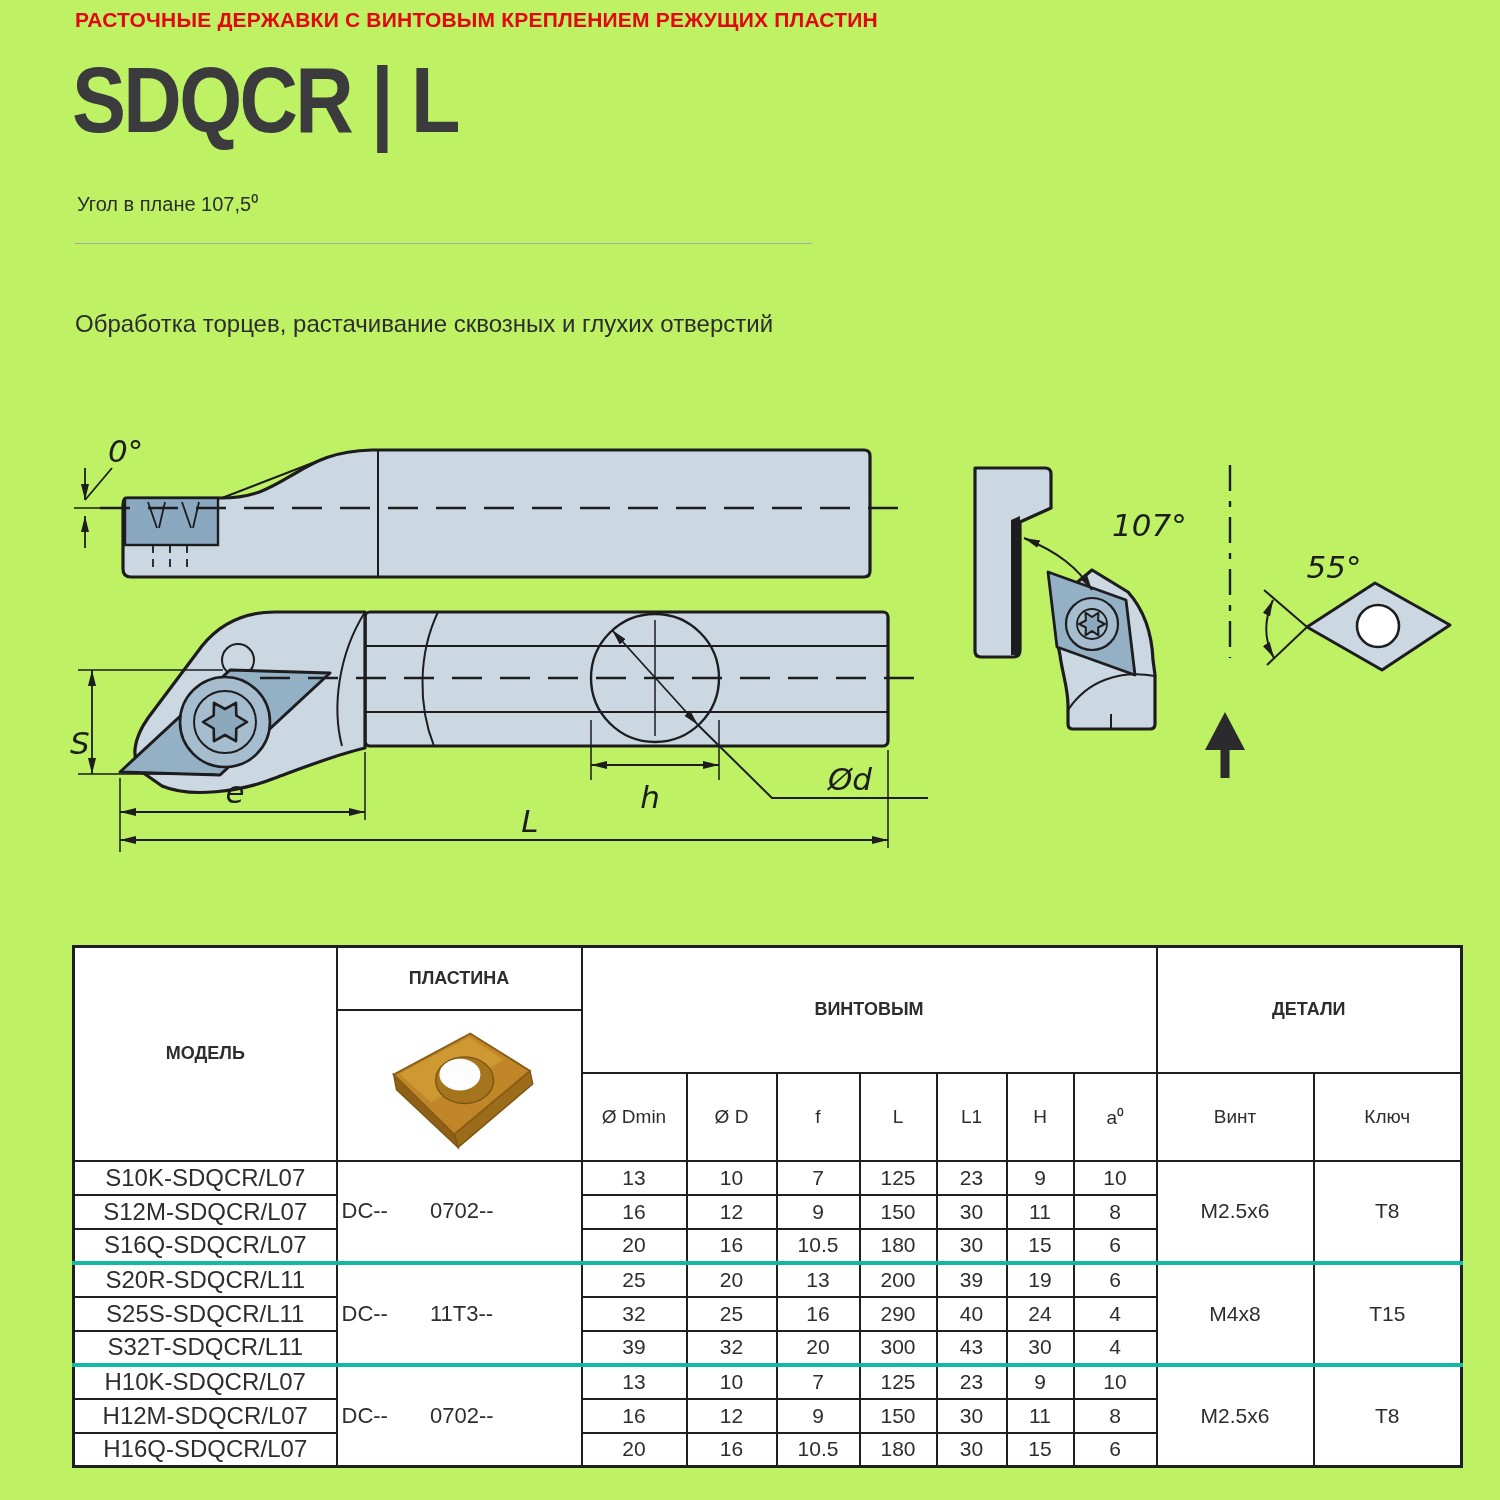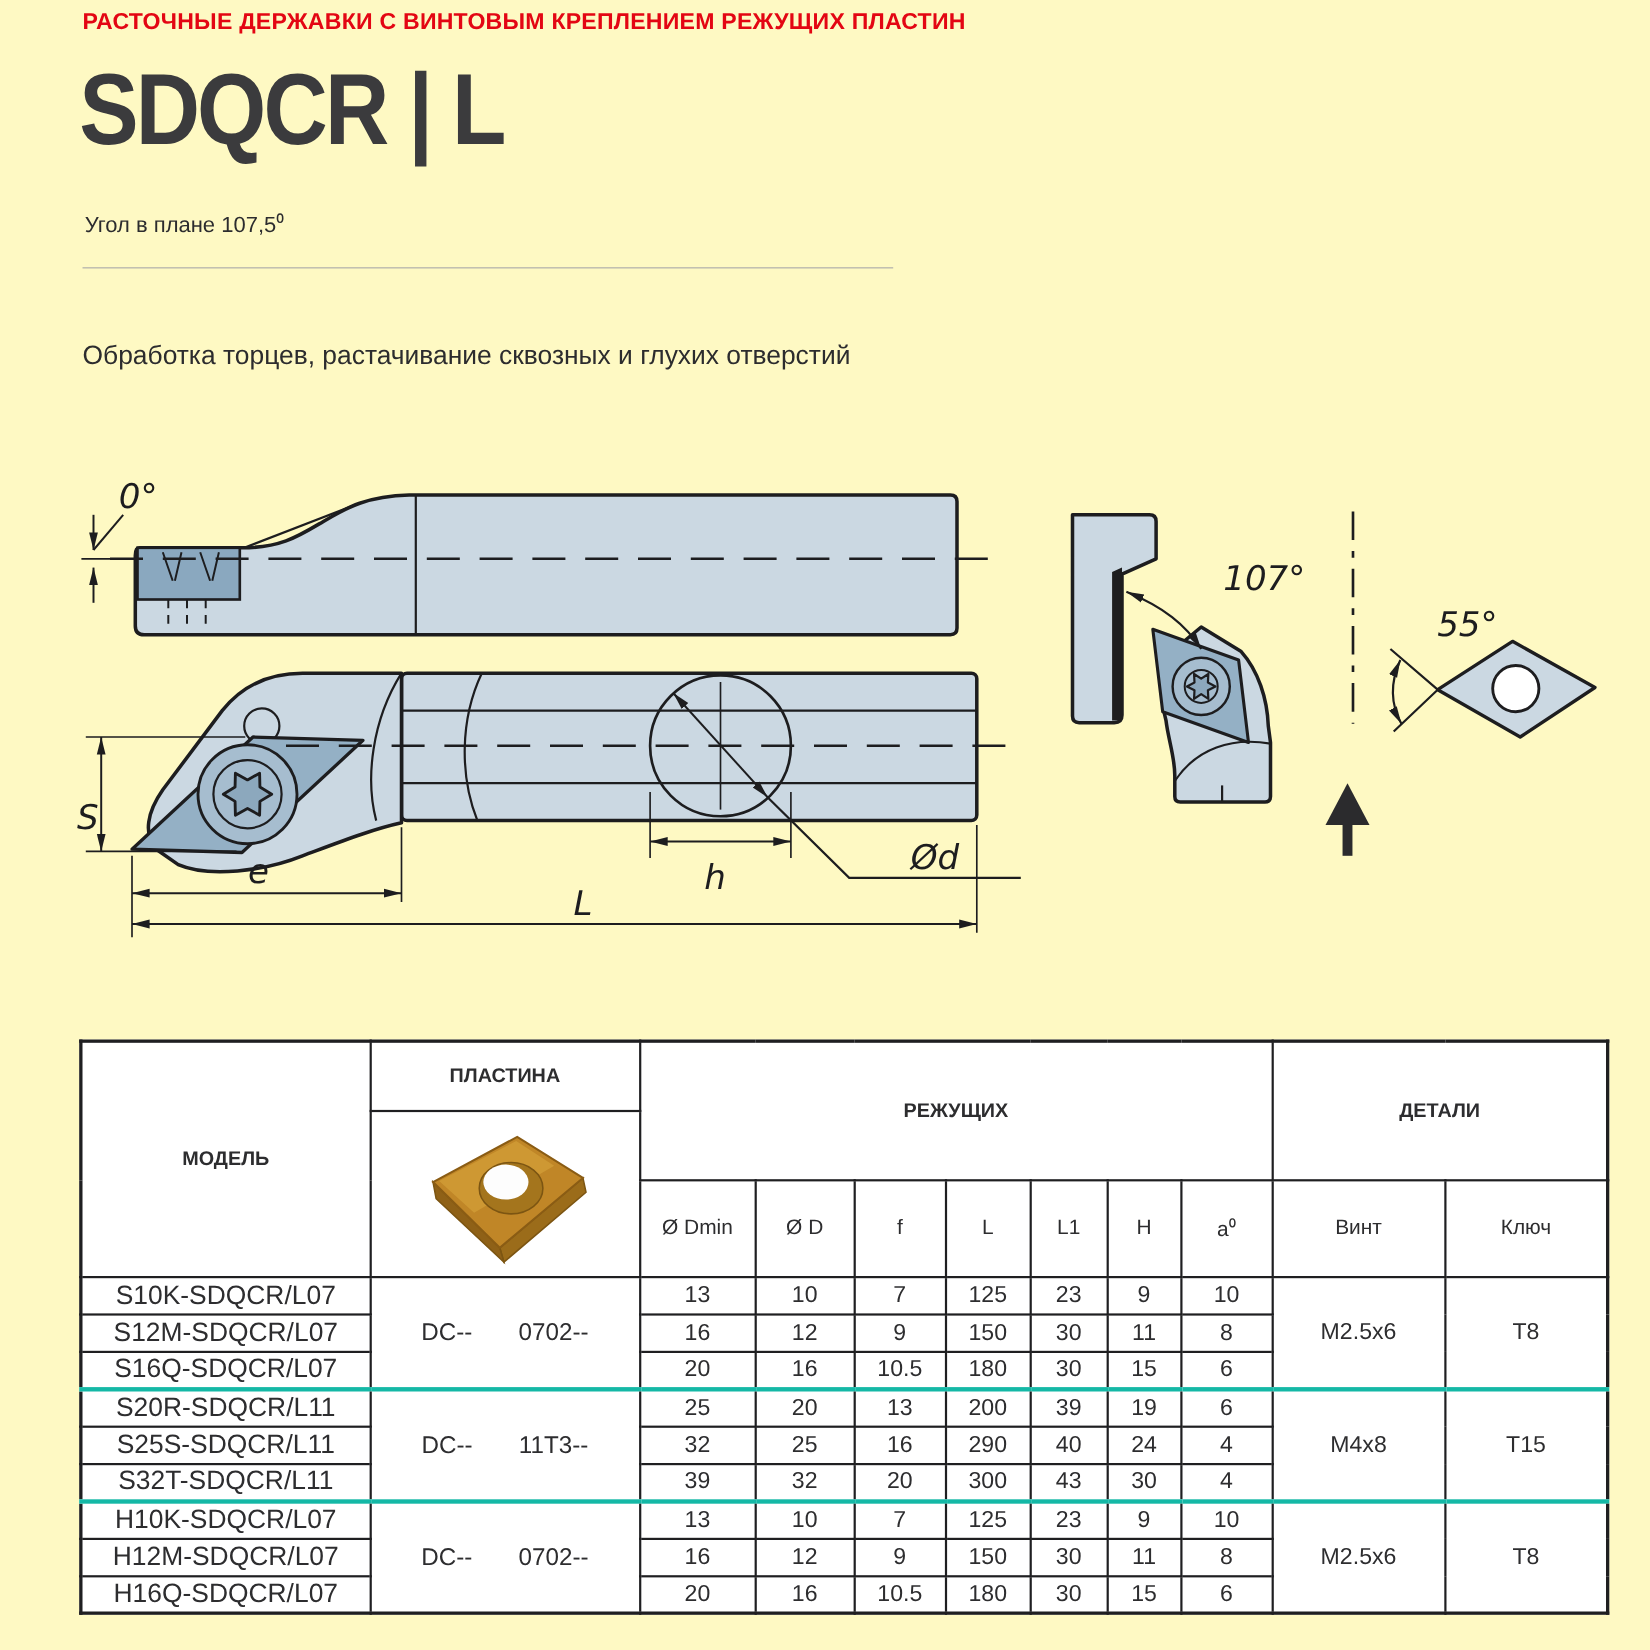--- a/index.html
+++ b/index.html
@@ -1,17 +1,17 @@
 <!DOCTYPE html>
 <html><head>
 <meta charset="utf-8">
 <style>
   html,body { margin:0; padding:0; background:#ffffff; }
   .canvas {
-    position:relative; width:1500px; height:1500px; background:#fef9c3;
+    position:relative; width:1500px; height:1500px; background:#bef264;
     font-family:"Liberation Sans", sans-serif; color:#2d2d2f; overflow:hidden;
   }
   .kicker {
     position:absolute; left:75px; top:8px; font-size:21px; font-weight:bold;
     color:#e30613; letter-spacing:0.2px; white-space:nowrap;
   }
   .title {
     position:absolute; left:72px; top:48px; font-size:92px; font-weight:bold;
     color:#3b3b3d; letter-spacing:-3px; transform:scaleX(0.88); transform-origin:left top;
     white-space:nowrap;
@@ -35,21 +35,21 @@
   .spec-table th, .spec-table td {
     border:2px solid #1f1f21; text-align:center; vertical-align:middle;
     padding:0 4px; overflow:hidden;
   }
   .spec-table { border:3px solid #1f1f21; }
   .spec-table th { font-weight:bold; font-size:18px;text-align:center; }
   .spec-table th.sub { font-weight:normal; font-size:19px; }
   .spec-table td.model { font-size:24px; }
   .spec-table tr.group-start td { border-top:4px solid #14b8a6; }
   .spec-table td.insert-code { font-size:22px; }
-  .insert-code-wrap { display:flex; justify-content:center; gap:42px; }
+  .insert-code-wrap { display:flex; gap:42px; }
   .r1 { height:63px; } .r2 { height:63px; } .r3 { height:88px; }
   .spec-table tbody tr { height:34px; }
 </style>
 </head>
 <body>
 
 <div class="canvas">
 
   <div class="kicker">РАСТОЧНЫЕ ДЕРЖАВКИ С ВИНТОВЫМ КРЕПЛЕНИЕМ РЕЖУЩИХ ПЛАСТИН</div>
   <div class="title">SDQCR | L</div>
@@ -165,21 +165,21 @@
       <col style="width:70px">
         <col style="width:67px">
         <col style="width:83px">
       <col style="width:157px">
         <col style="width:148px">
     </colgroup>
     <thead>
       <tr class="r1">
         <th rowspan="3">МОДЕЛЬ</th>
         <th>ПЛАСТИНА</th>
-        <th colspan="7" rowspan="2">РЕЖУЩИХ</th>
+        <th colspan="7" rowspan="2">ВИНТОВЫМ</th>
         <th colspan="2" rowspan="2">ДЕТАЛИ</th>
       </tr>
       <tr class="r2">
         <th rowspan="2">
           <svg width="200" height="140" viewBox="0 0 200 150">
             <path d="M 95 130 L 176 62 L 179 76 L 99 144 Z" fill="#9b6c1a" stroke="#7c5512" stroke-width="1.5"></path>
             <path d="M 30 66 L 95 130 L 99 144 L 33 82 Z" fill="#8f6117" stroke="#7c5512" stroke-width="1.5"></path>
             <path d="M 30 66 L 112 22 L 176 62 L 95 130 Z" fill="#c08627" stroke="#8a5c14" stroke-width="2"></path>
             <path d="M 36 65 L 111 26 L 148 50 L 70 96 Z" fill="#d8a83e" opacity="0.55"></path>
             <ellipse cx="106" cy="72" rx="31" ry="25" fill="#a4751d" stroke="#7c5512" stroke-width="1.5"></ellipse>

